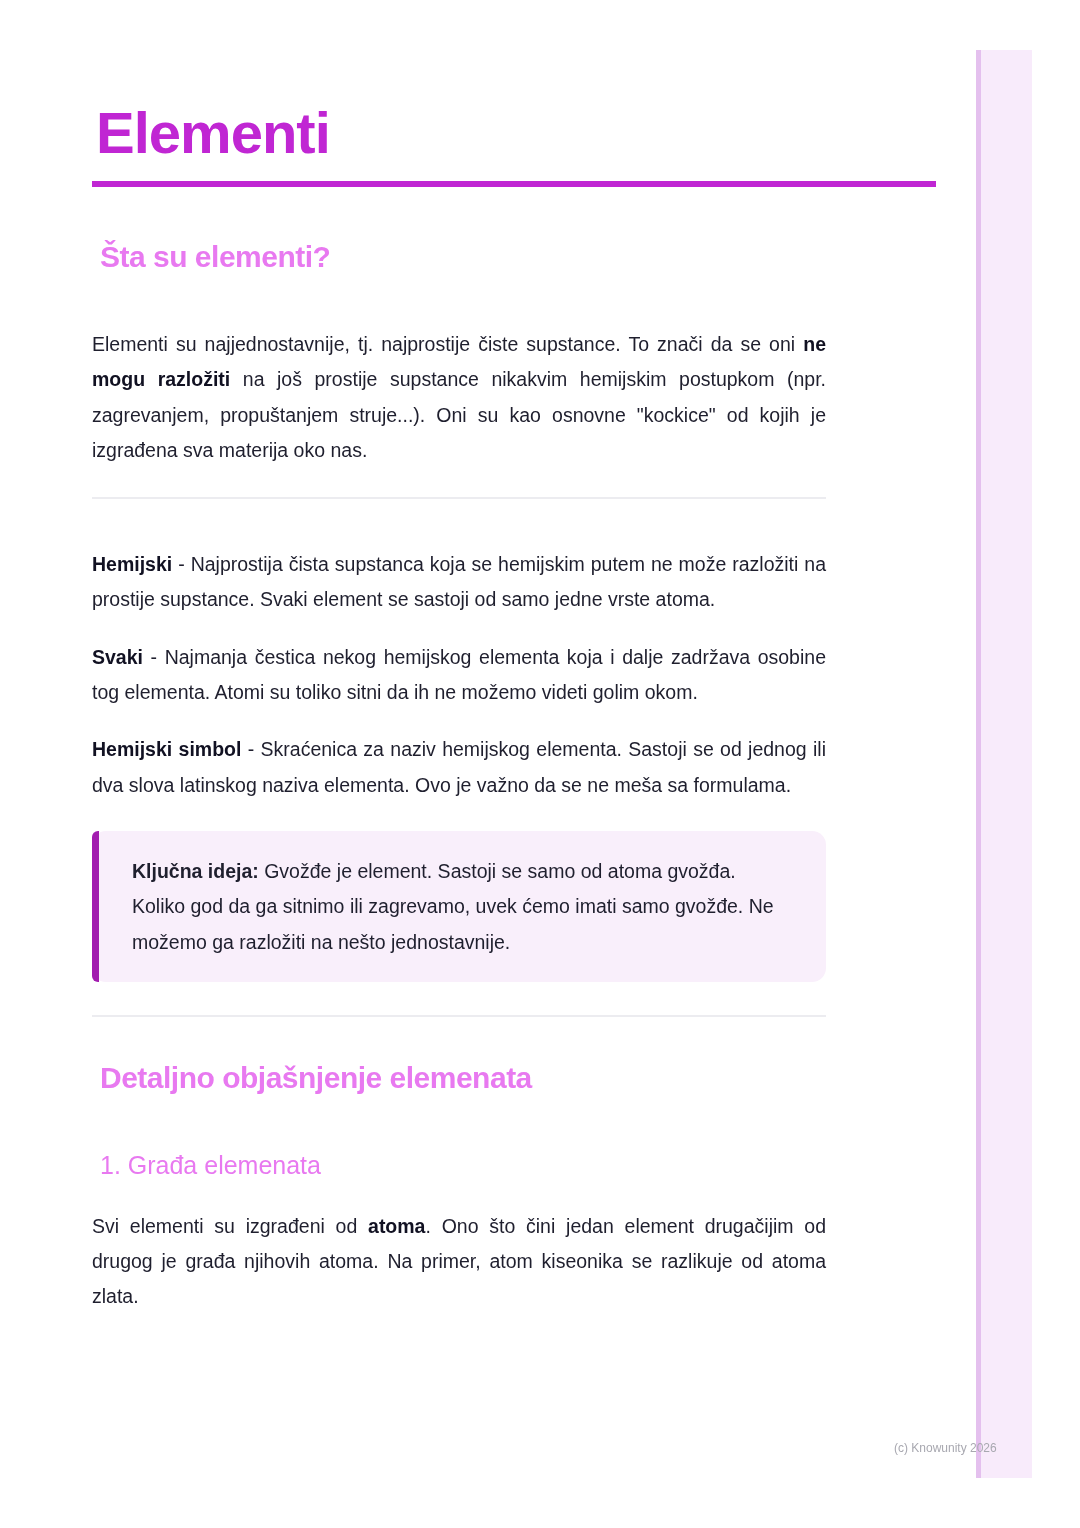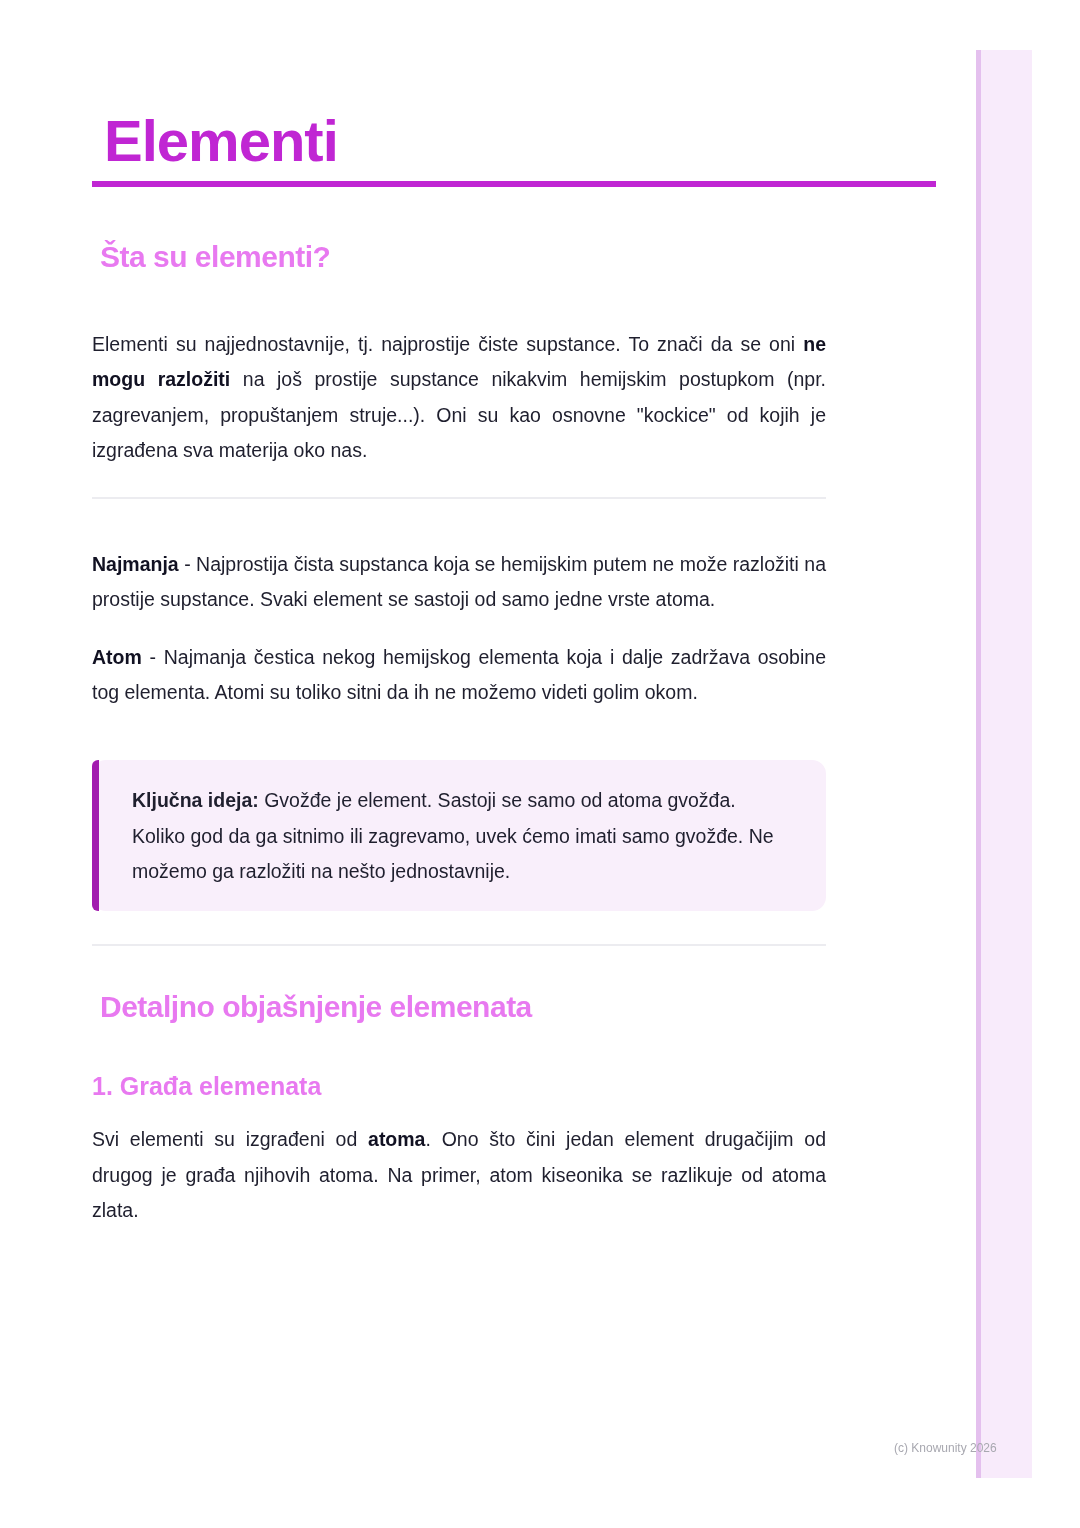--- a/index.html
+++ b/index.html
@@ -28,21 +28,21 @@
       left: 976px;
       top: 50px;
       width: 5px;
       height: 1428px;
       background: #e4c0ee;
     }
     .title {
       position: absolute;
       left: 92px;
       top: 94px;
-      margin: 12px;
+      margin: 4px;
       font-size: 58px;
       font-weight: 700;
       letter-spacing: -1px;
       color: #c026d3;
       line-height: 70px;
     }
     .title-rule {
       position: absolute;
       left: 92px;
       top: 181px;
@@ -58,23 +58,23 @@
     }
     h2.section {
       margin: 8px;
       font-size: 30px;
       font-weight: 700;
       color: #e879f0;
       letter-spacing: -0.5px;
       line-height: 46px;
     }
     h3.subsection {
-      margin: 0;
+      margin: 8px;
       font-size: 25px;
-      font-weight: 700;
+      font-weight: 400;
       color: #e879f0;
       line-height: 40px;
     }
     p.body {
       margin: 0;
       font-size: 19.5px;
       line-height: 35.3px;
       text-align: justify;
       color: #1f1f2e;
     }
@@ -132,24 +132,25 @@
     <div style="height:22px"></div>
     <p class="body"><span>Elementi su najjednostavnije, tj. najprostije čiste supstance. To znači da se oni </span><b>ne mogu razložiti</b><span> na još prostije supstance nikakvim hemijskim postupkom (npr. zagrevanjem, propuštanjem struje...). Oni su kao osnovne "kockice" od kojih je izgrađena sva materija oko nas.</span></p>
   </section>
 
   <div style="height:29px"></div>
   <div class="divider"></div>
   <div style="height:31px"></div>
 
   <section>
     <div style="height:17px"></div>
-    <p class="body"><b>Najmanja</b><span> - Najprostija čista supstanca koja se hemijskim putem ne može razložiti na prostije supstance. Svaki element se sastoji od samo jedne vrste atoma.</span></p>
+    <p class="body"><b>Hemijski</b><span> - Najprostija čista supstanca koja se hemijskim putem ne može razložiti na prostije supstance. Svaki element se sastoji od samo jedne vrste atoma.</span></p>
     <div style="height:22px"></div>
-    <p class="body"><b>Atom</b><span> - Najmanja čestica nekog hemijskog elementa koja i dalje zadržava osobine tog elementa. Atomi su toliko sitni da ih ne možemo videti golim okom.</span></p>
+    <p class="body"><b>Svaki</b><span> - Najmanja čestica nekog hemijskog elementa koja i dalje zadržava osobine tog elementa. Atomi su toliko sitni da ih ne možemo videti golim okom.</span></p>
     <div style="height:22px"></div>
+    <p class="body"><b>Hemijski simbol</b><span> - Skraćenica za naziv hemijskog elementa. Sastoji se od jednog ili dva slova latinskog naziva elementa. Ovo je važno da se ne meša sa formulama.</span></p>
     <div style="height:28px"></div>
     <div class="callout">
       <div class="callout-bar"></div>
       <p><b>Ključna ideja:</b><span> Gvožđe je element. Sastoji se samo od atoma gvožđa. Koliko god da ga sitnimo ili zagrevamo, uvek ćemo imati samo gvožđe. Ne možemo ga razložiti na nešto jednostavnije.</span></p>
     </div>
   </section>
 
   <div style="height:33px"></div>
   <div class="divider"></div>
   <div style="height:30px"></div>

